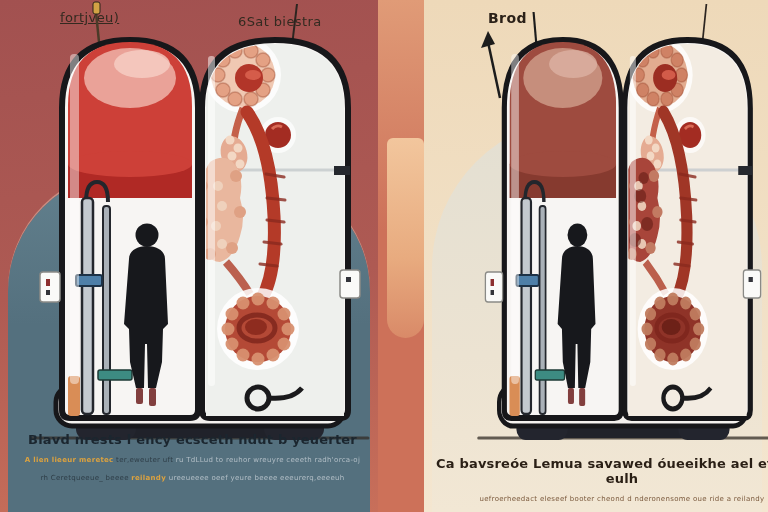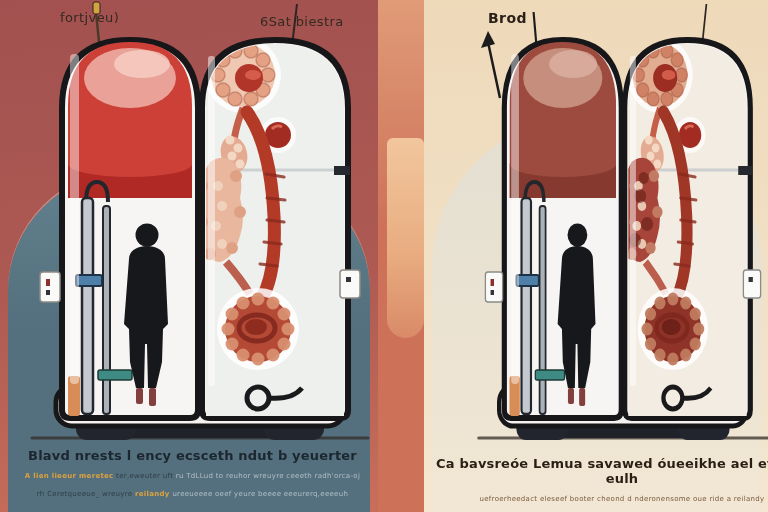--- a/index.html
+++ b/index.html
@@ -16,28 +16,28 @@
     border-radius:18px 18px 56px 56px;
     background:linear-gradient(180deg,#f2c69d 0%,#e8ab7f 60%,#d98a68 100%);}
   .arch-left{position:absolute;left:8px;top:172px;width:362px;height:340px;
     border-radius:120px 120px 0 0;
     background:linear-gradient(180deg,#62808d 0%,var(--left-shape,#54707e) 45%);
     box-shadow:0 -2px 0 rgba(246,222,200,.4);}
   .arch-right{position:absolute;left:8px;top:118px;width:330px;height:394px;
     border-radius:150px 150px 0 0;
     background:linear-gradient(180deg,#e3dfd2 0%,#ece3d2 60%,#f2e7d4 100%);}
   .toplabel{position:absolute;font-size:13px;color:#332a20;letter-spacing:.4px;}
-  .label-tl{left:60px;top:10px;}
-  .label-tm{left:260px;top:14px;}
+  .label-tl{left:60px;top:10px;text-decoration:underline;}
+  .label-tm{left:238px;top:14px;}
   .label-brod{left:64px;top:10px;font-weight:bold;font-size:14px;color:#2b2118;}
   .capsule{position:absolute;overflow:visible;}
   .capsule.capl{left:50px;top:0;width:300px;height:450px;}
   .capsule.capr{left:70px;top:0;width:258px;height:450px;}
   .caption{position:absolute;left:0;right:0;text-align:center;}
-  .caption.capt-left{top:448px;padding-left:7px;}
+  .caption.capt-left{top:432px;padding-left:7px;}
   .caption.capt-right{top:456px;padding:0 6px;}
   .headline{font-size:13px;font-weight:bold;letter-spacing:.2px;}
   .capt-left .headline{color:var(--left-caption-text,#1b262f);}
   .capt-right .headline{color:var(--right-caption-text,#2a1f15);}
   .smallline{font-size:7px;line-height:9px;letter-spacing:.3px;margin-top:9px;}
   .capt-left .smallline{}
   .sl-acc{color:var(--accent-orange,#dca23f);font-weight:bold;}
   .sl-dark{color:#2e3d47;}
   .sl-light{color:var(--caption-small-light,#b3bfc7);}
   .capt-right .smallline{color:var(--caption-small-brown,#7b5a3d);}
@@ -228,21 +228,21 @@
       </g>
       <g>
         <rect class="tab" x="290" y="244" width="20" height="28" rx="3"></rect>
         <rect class="tabmark-dark" x="296" y="251" width="5" height="5"></rect>
       </g>
     </svg>
 
     <div class="caption capt-left">
       <div class="headline">Blavd nrests l ency ecsceth ndut b yeuerter</div>
       <div class="smallline"><span class="sl-acc">A lien lieeur meretec</span><span class="sl-dark"> ter,eweuter uft </span><span class="sl-light">ru TdLLud to reuhor wreuyre ceeeth radh'orca-oj</span></div>
-      <div class="smallline"><span class="sl-dark">rh Ceretqueeue_ wreuyre </span><span class="sl-acc">reilandy </span><span class="sl-light">ureeueeee oeef yeure beeee eeeurerq,eeeeuh</span></div>
+      <div class="smallline"><span class="sl-dark">rh Ceretqueeue_ beeee </span><span class="sl-acc">reilandy </span><span class="sl-light">ureeueeee oeef yeure beeee eeeurerq,eeeeuh</span></div>
     </div>
   </section>
 
   <div class="divider">
     <div class="pillar"></div>
   </div>
 
   <section class="panel right">
     <div class="arch-right"></div>
     <div class="toplabel label-brod">Brod</div>

